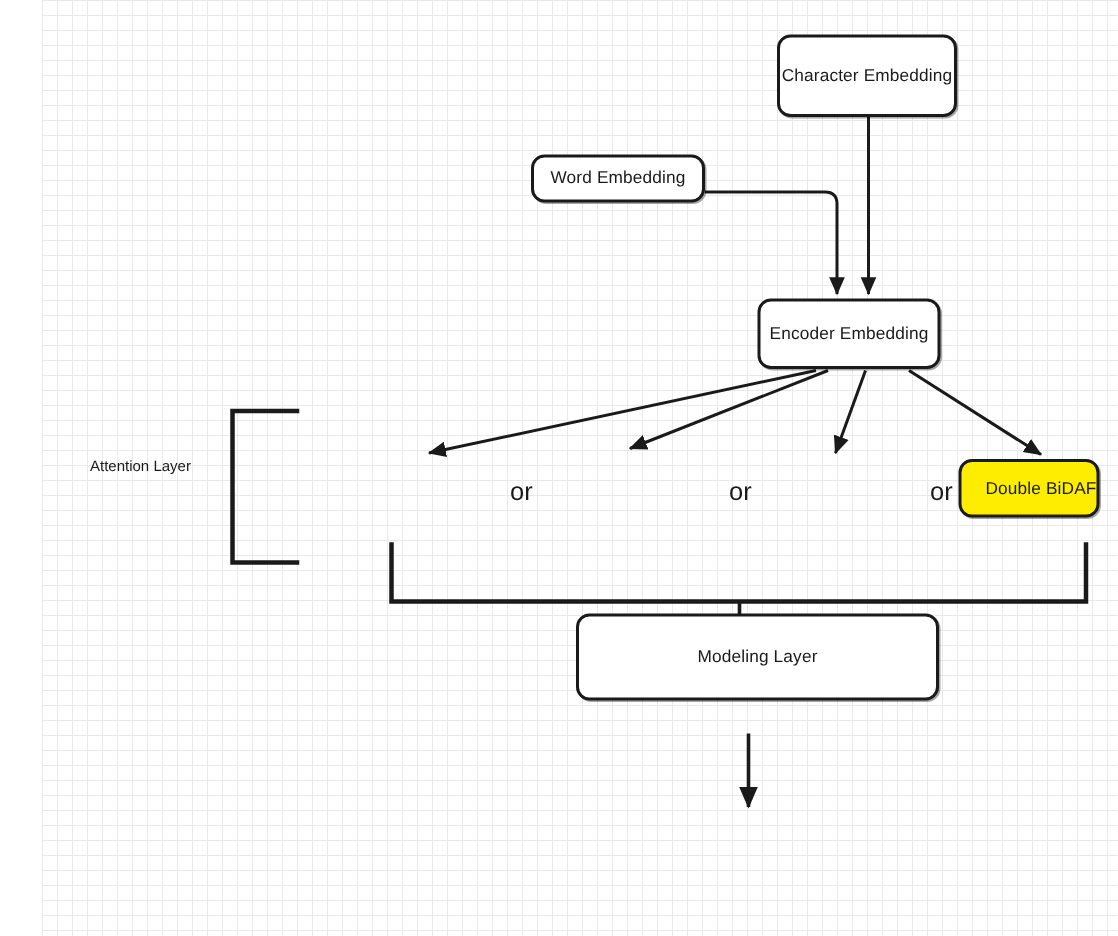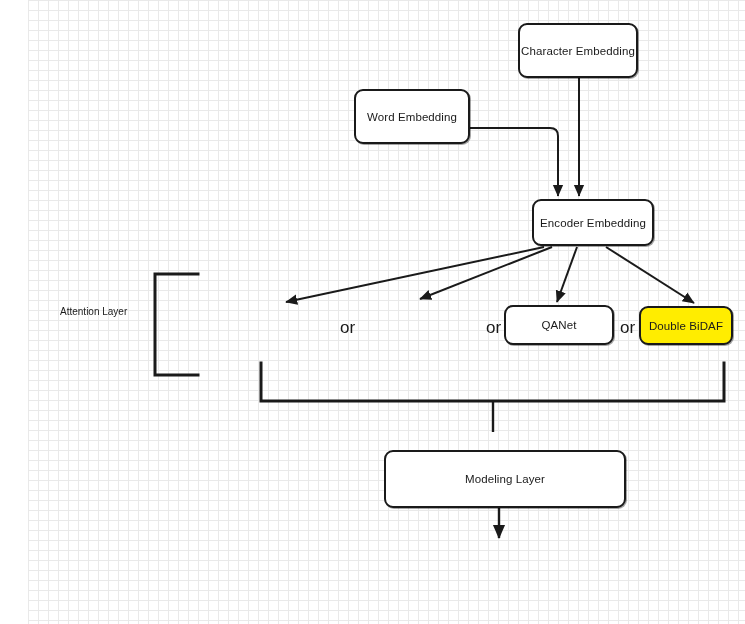--- a/index.html
+++ b/index.html
@@ -93,39 +93,36 @@
 
     <line x1="465" y1="401" x2="465" y2="432" stroke="#1a1a1a" stroke-width="2.4"></line>
 
     <line x1="471" y1="489" x2="471" y2="538" stroke="#1a1a1a" stroke-width="2.4" marker-end="url(#arrowhead)"></line>
   </svg>
 
   <div class="node" style="left:490px;top:23px;width:120px;height:55px;">
     <span>Character Embedding</span>
   </div>
 
-  <div class="node" style="left:326px;top:89px;width:116px;height:55px;justify-content:center;">
+  <div class="node" style="left:326px;top:103px;width:116px;height:32px;justify-content:center;">
     <span>Word Embedding</span>
   </div>
 
-  <div class="node" style="left:504px;top:199px;width:122px;height:47px;">
+  <div class="node" style="left:477px;top:199px;width:122px;height:47px;">
     <span>Encoder Embedding</span>
   </div>
 
 
 
-  <div class="node" style="left:476px;top:305px;width:110px;height:40px;">
-    <span>QANet</span>
-  </div>
 
-  <div class="node highlight" style="left:611px;top:306px;width:94px;height:39px;">
+  <div class="node highlight" style="left:611px;top:306px;width:94px;height:39px;justify-content:flex-end;">
     <span>Double BiDAF</span>
   </div>
 
-  <div class="node" style="left:356px;top:450px;width:242px;height:58px;">
+  <div class="node" style="left:356px;top:409px;width:242px;height:58px;">
     <span>Modeling Layer</span>
   </div>
 
 
   <div class="or-label" style="left:312px;top:318px;width:14px;">or</div>
   <div class="or-label" style="left:458px;top:318px;width:14px;">or</div>
   <div class="or-label" style="left:592px;top:318px;width:14px;">or</div>
 
   <div class="group-label" style="left:32px;top:306px;">Attention Layer</div>
 

